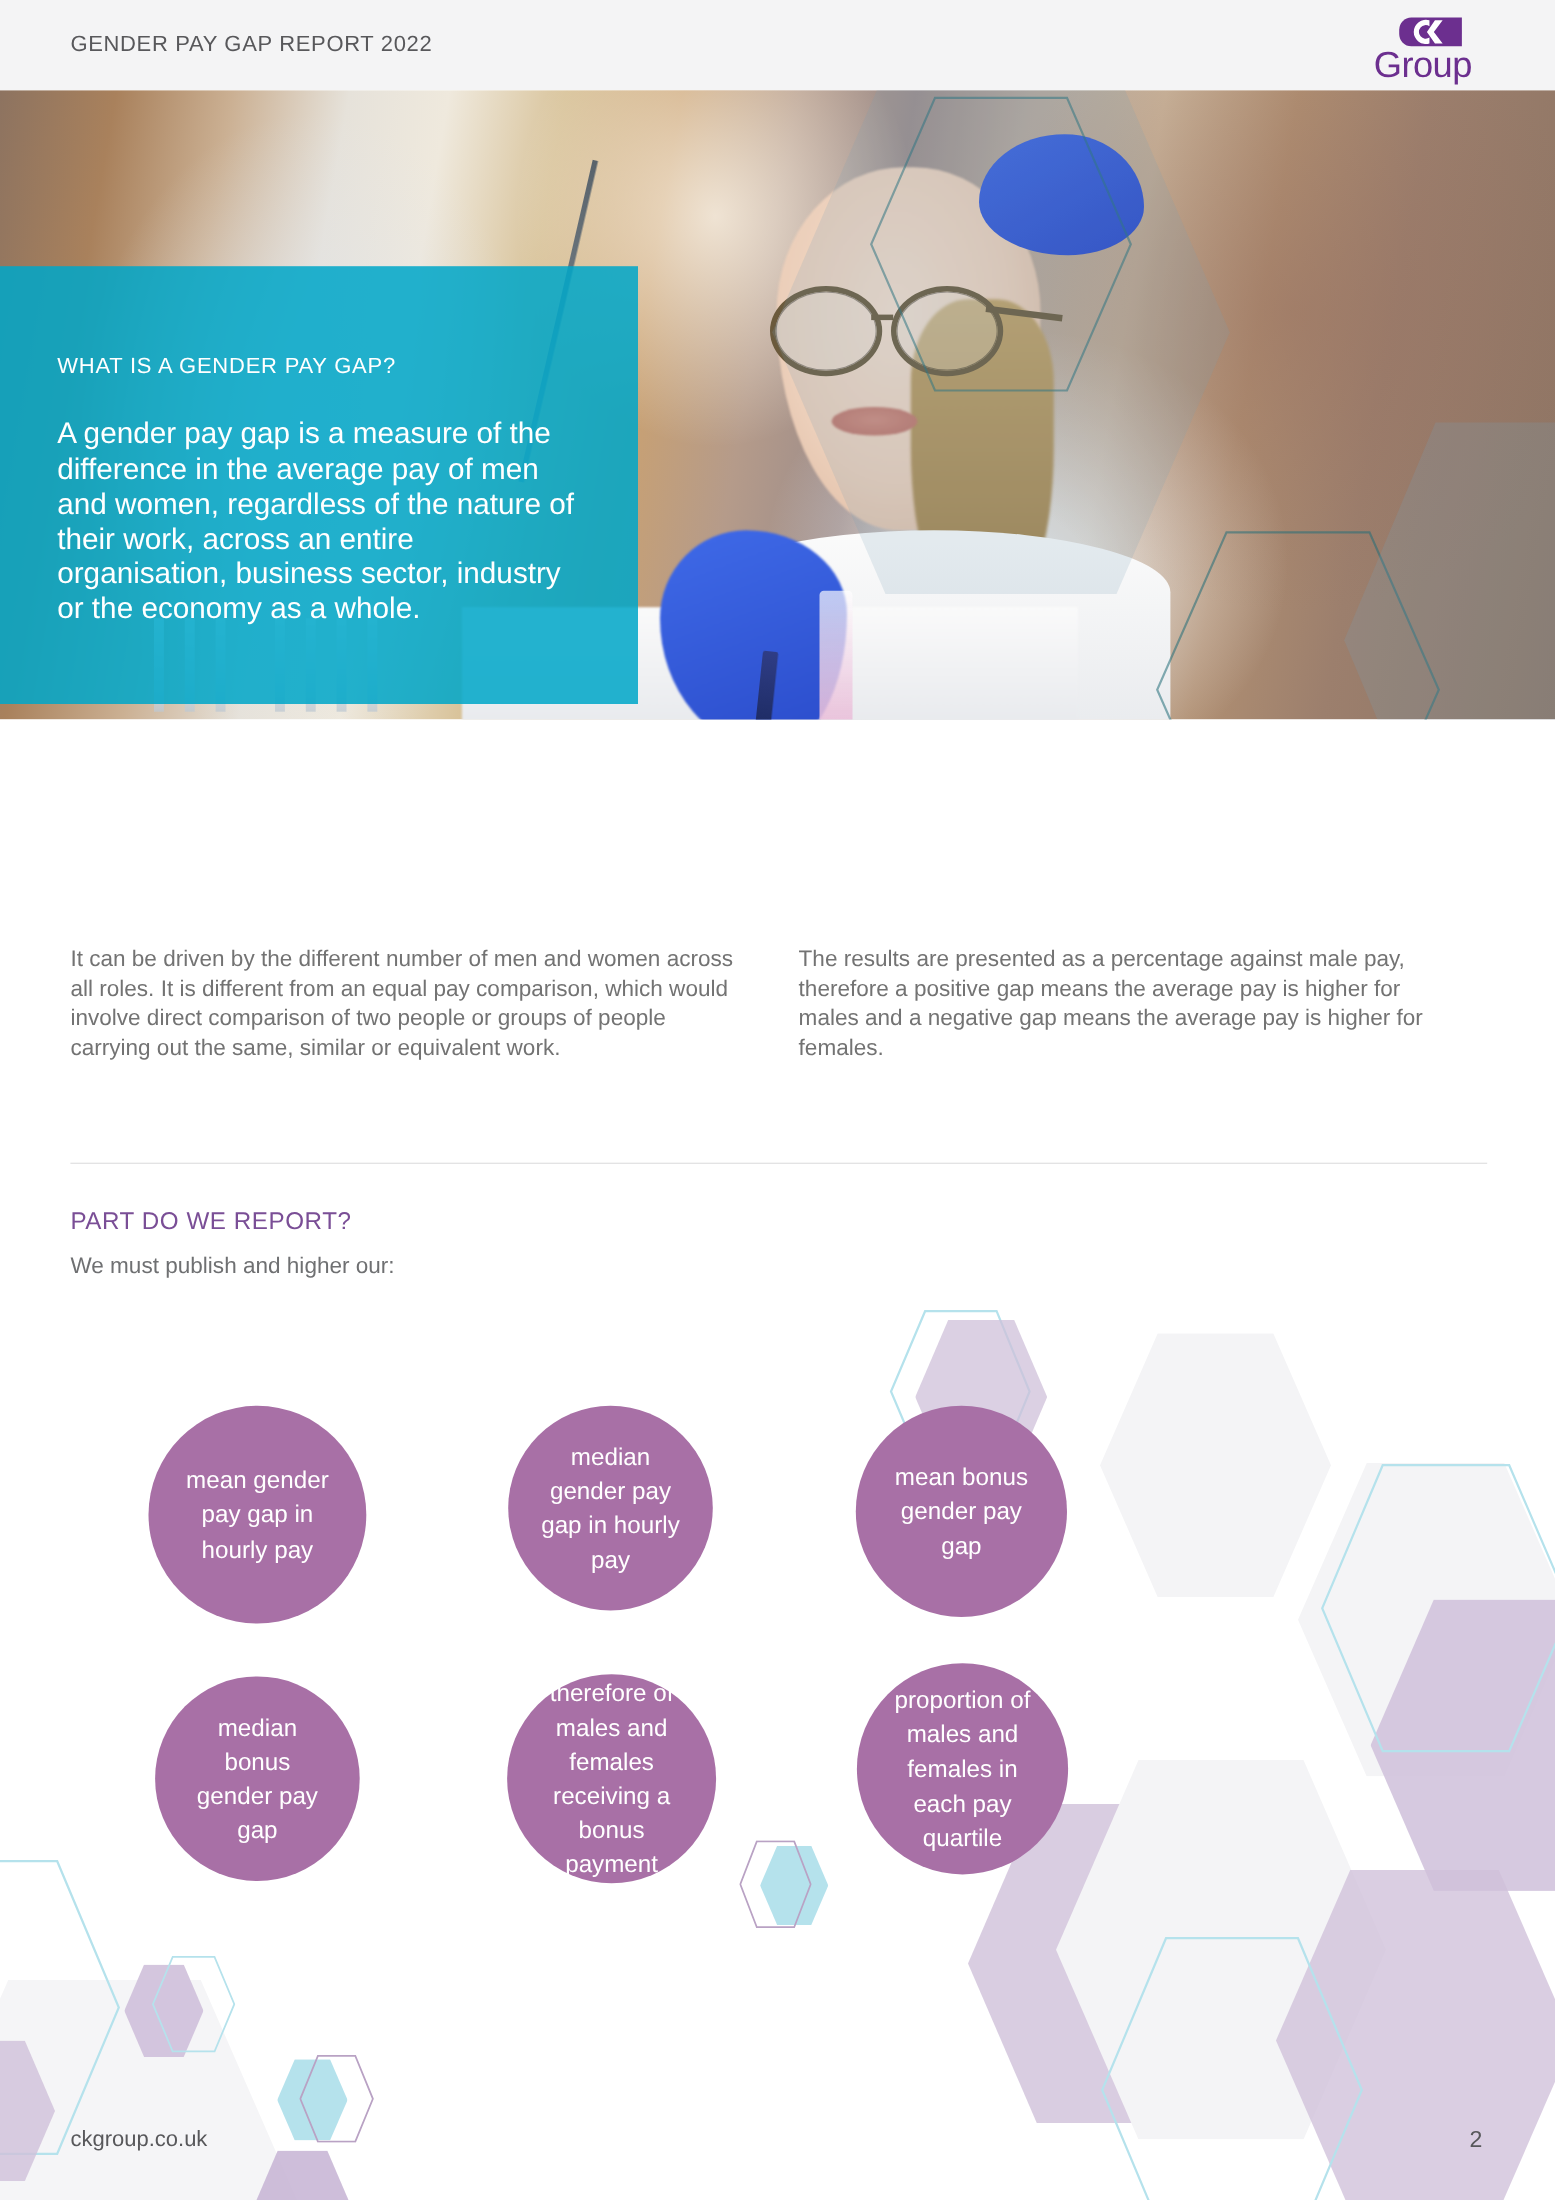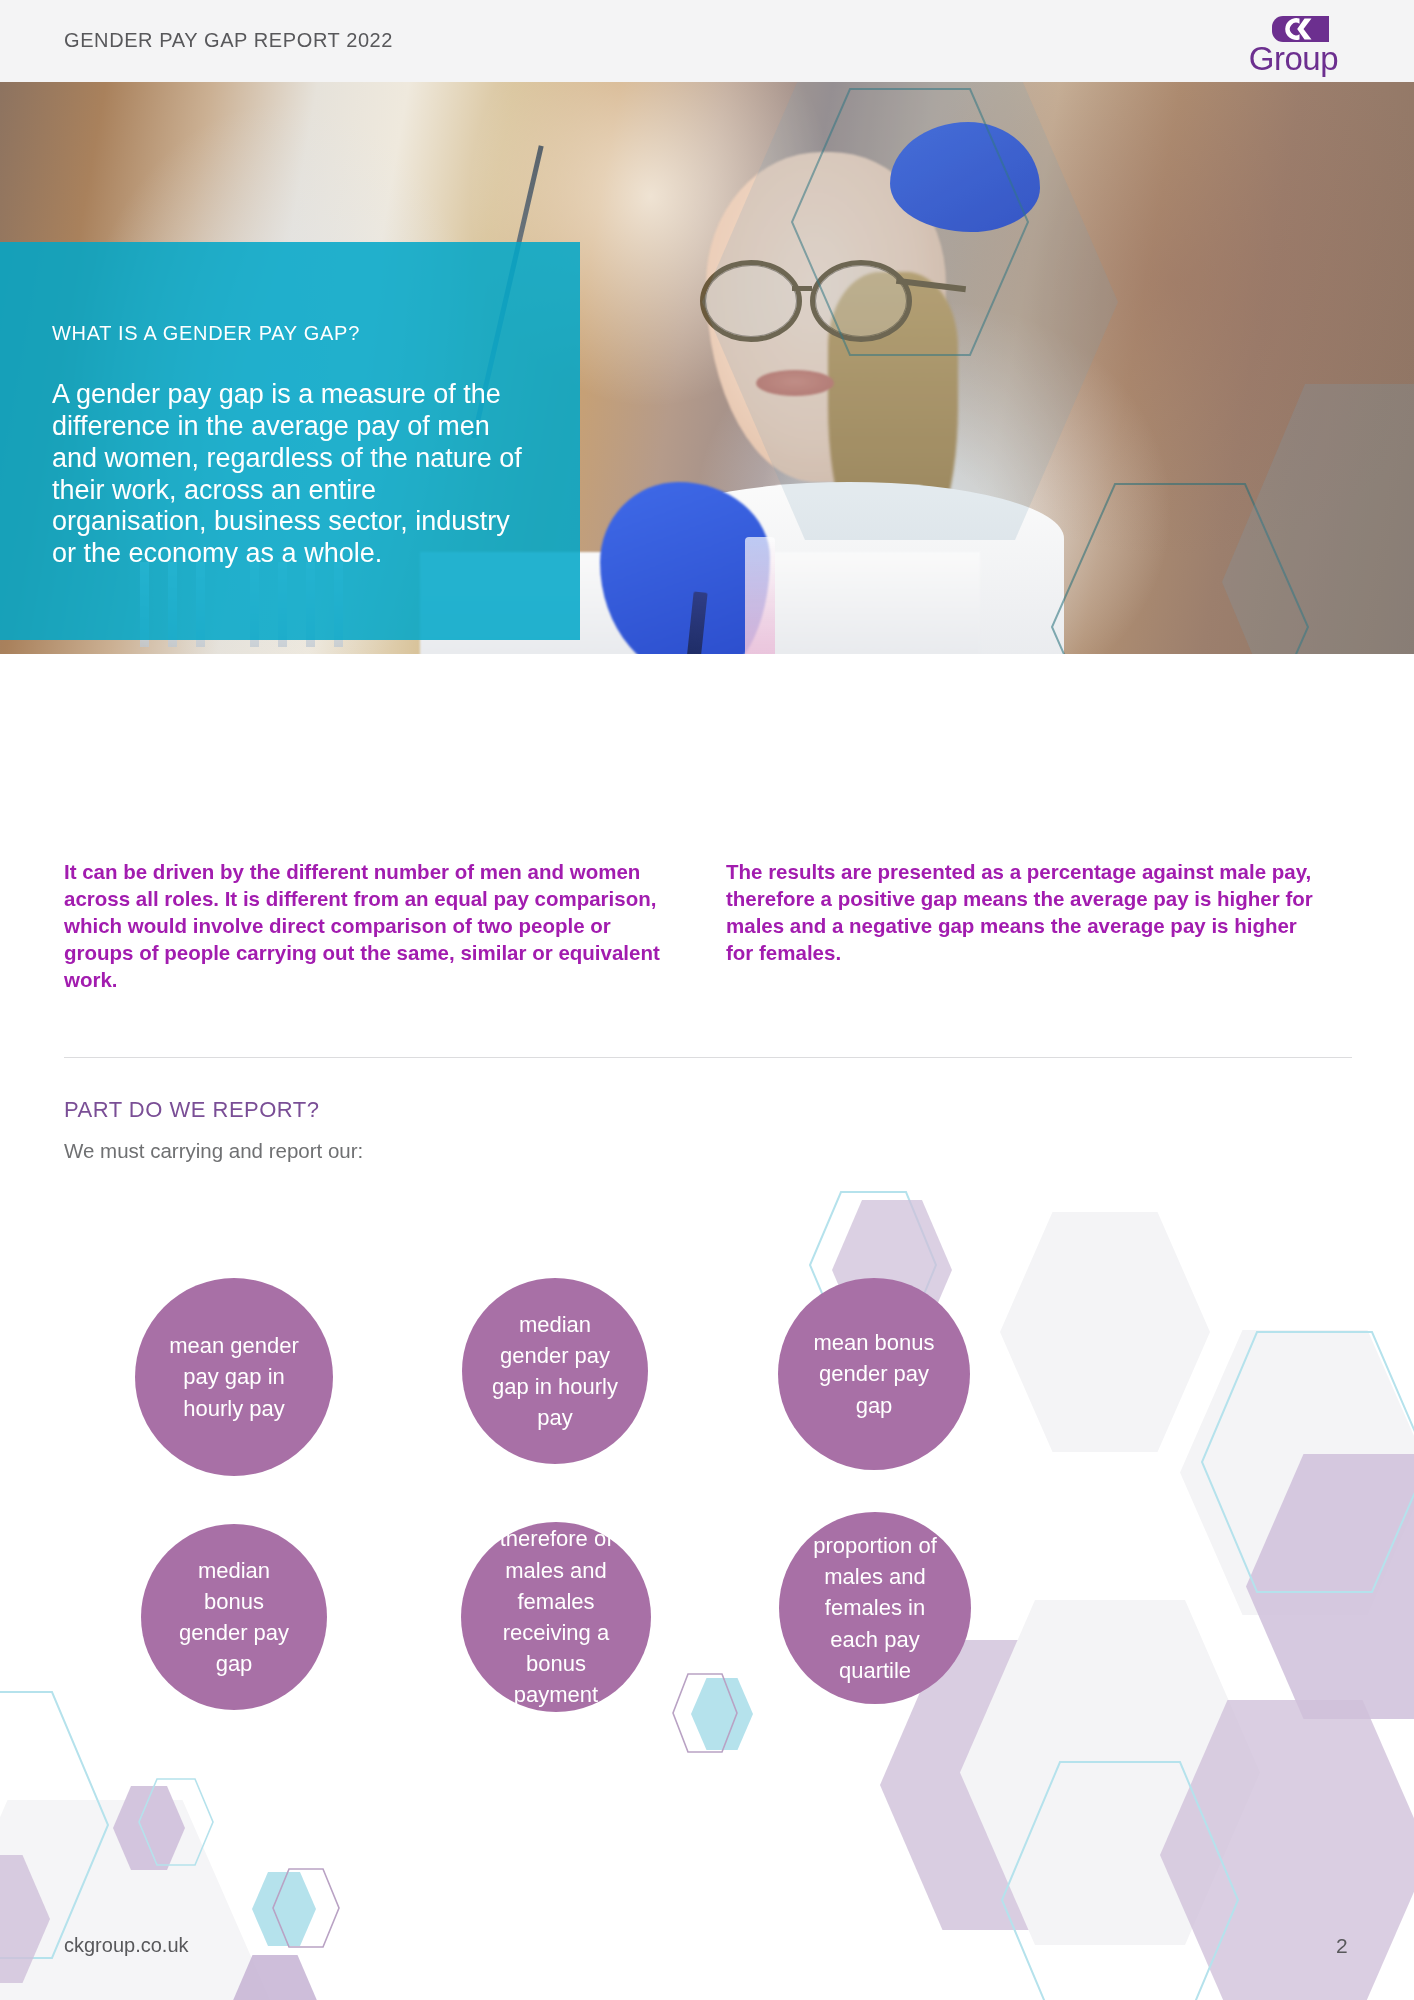--- a/index.html
+++ b/index.html
@@ -172,21 +172,21 @@
     font-size:20px;letter-spacing:0.7px;color:#ffffff;margin:0 0 34px 0;font-weight:400;
   }
   .teal-body{
     font-size:27px;line-height:1.18;color:#ffffff;font-weight:400;margin:0;
   }
 
   
   .cols{position:absolute;left:64px;top:858px;width:1290px;}
   .col{
     position:absolute;top:0;
-    font-size:20.5px;line-height:1.32;color:#a21caf;font-weight:700;
+    font-size:20.5px;line-height:1.32;color:#737373;font-weight:400;
   }
   .col.left{left:0;width:610px;}
   .col.right{left:662px;width:600px;}
 
   .divider{
     position:absolute;left:64px;top:1057px;width:1288px;height:1px;background:#dcdcde;
   }
 
   
   .section-head{
@@ -319,21 +319,21 @@
   </div>
 
   <div class="cols">
     <div class="col left">It can be driven by the different number of men and women across all roles. It is different from an equal pay comparison, which would involve direct comparison of two people or groups of people carrying out the same, similar or equivalent work.</div>
     <div class="col right">The results are presented as a percentage against male pay, therefore a positive gap means the average pay is higher for males and a negative gap means the average pay is higher for females.</div>
   </div>
 
   <div class="divider"></div>
 
   <div class="section-head">PART DO WE REPORT?</div>
-  <div class="section-sub">We must carrying and report our:</div>
+  <div class="section-sub">We must publish and higher our:</div>
 
   <div class="deco">
 
     <div class="hx fill" style="left:1000px;top:1212px;width:210px;height:240px;background:#f4f4f6;"></div>
     <div class="hx fill" style="left:1180px;top:1330px;width:250px;height:285px;background:#f4f4f6;"></div>
     <div class="hx fill" style="left:1246px;top:1454px;width:230px;height:265px;background:#cfc0da;opacity:.85;"></div>
     <div class="hx fill" style="left:880px;top:1640px;width:250px;height:290px;background:#cfc0da;opacity:.8;"></div>
     <div class="hx fill" style="left:960px;top:1600px;width:300px;height:345px;background:#f4f4f6;"></div>
     <div class="hx fill" style="left:1160px;top:1700px;width:270px;height:310px;background:#cfc0da;opacity:.78;"></div>
 

